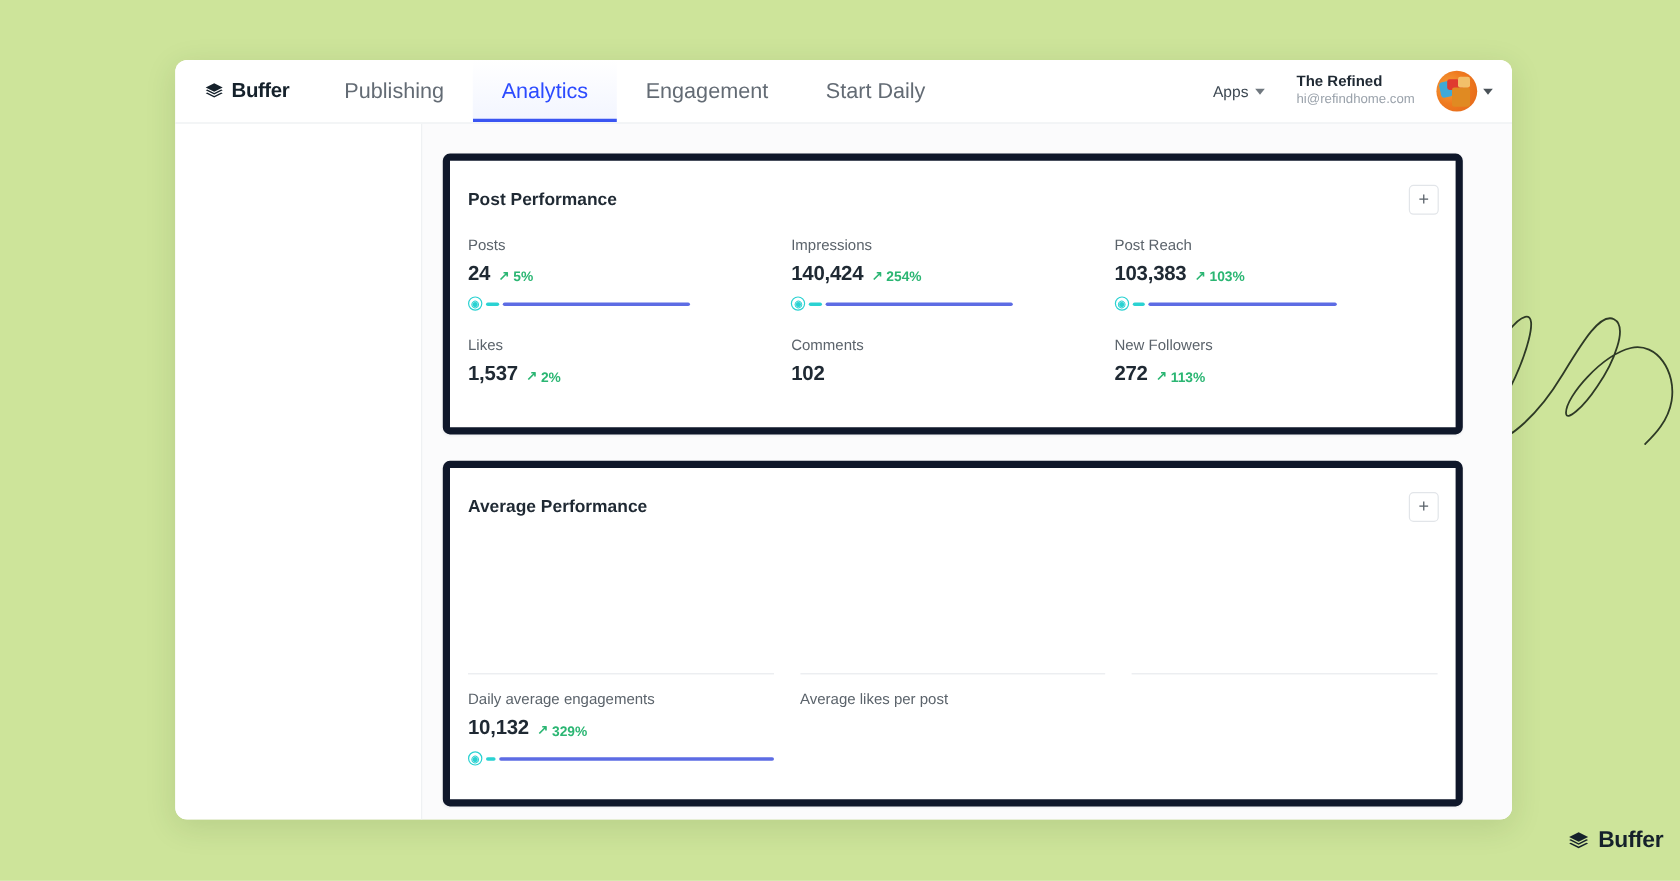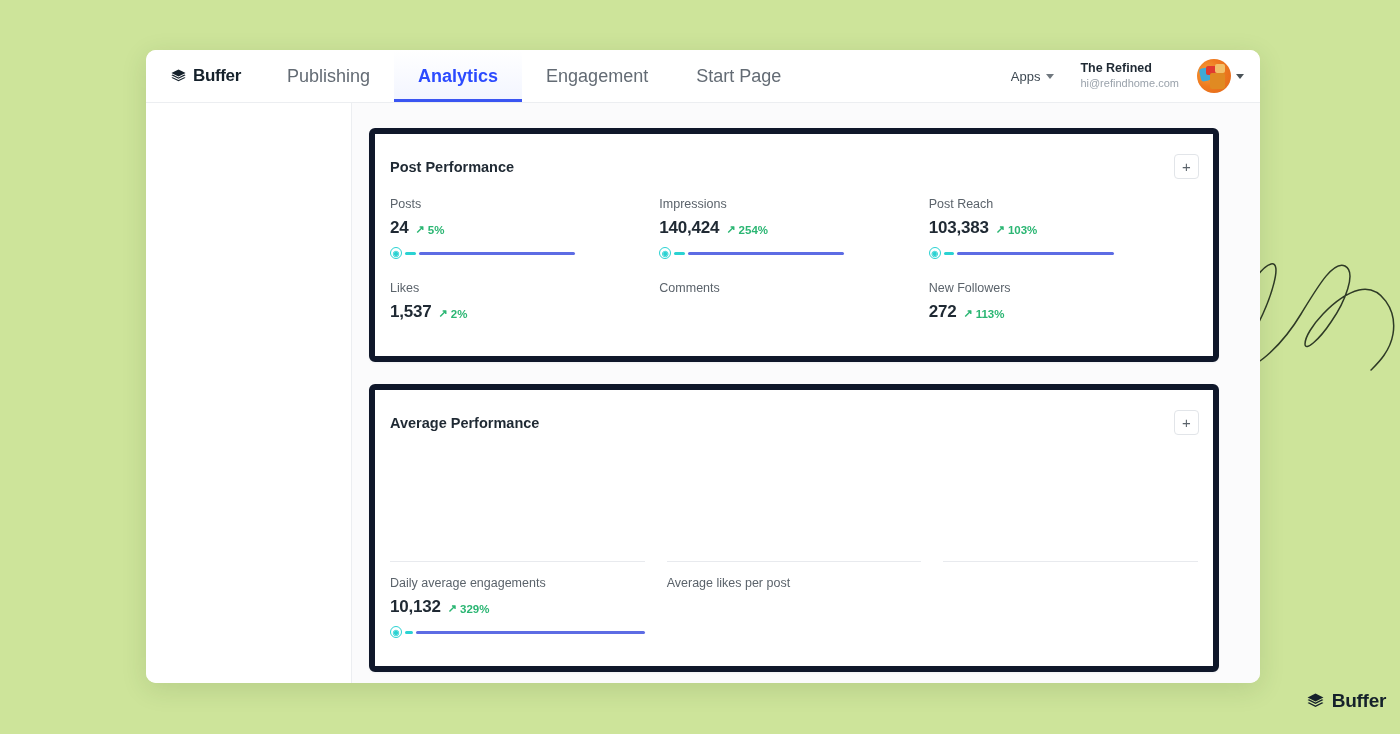--- a/index.html
+++ b/index.html
@@ -46,21 +46,21 @@
 
   .nav-items { display: flex; align-items: stretch; }
   .nav-item {
     display: flex; align-items: center; justify-content: center;
     padding: 0 24px;
     font-size: 18px; color: #636b74;
     cursor: pointer; position: relative;
     white-space: nowrap;
   }
   .nav-item.active {
-    color: #2c4bff; font-weight: 700;
+    color: #2c4bff; font-weight: 400;
     background: linear-gradient(180deg,#ffffff 0%, #f2f5ff 100%);
     box-shadow: inset 0 -3px 0 0 #3a55f2;
     text-align: center;
   }
 
   .nav-right {
     margin-left: auto; display: flex; align-items: center;
     gap: 18px; padding-right: 16px;
   }
   .apps-btn {
@@ -185,21 +185,21 @@
       <div class="nav-item">
           <span>Publishing</span>
         </div>
       <div class="nav-item active">
           <span>Analytics</span>
         </div>
       <div class="nav-item">
           <span>Engagement</span>
         </div>
       <div class="nav-item">
-          <span>Start Page</span>
+          <span>Start Daily</span>
         </div>
     </div>
 
     <div class="nav-right">
       <div class="apps-btn">
         <span>Apps</span>
         <span class="caret"></span>
       </div>
       <div class="account">
         <div class="acct-name">The Refined</div>
@@ -278,20 +278,23 @@
               <div class="metric-value-row">
                 <span class="metric-value">1,537</span>
                 <span class="delta up">
                   <span class="arrow">↗</span>
                   <span>2%</span>
                 </span>
               </div>
             </div>
             <div class="metric">
               <div class="metric-label">Comments</div>
+              <div class="metric-value-row">
+                <span class="metric-value">102</span>
+              </div>
             </div>
             <div class="metric">
               <div class="metric-label">New Followers</div>
               <div class="metric-value-row">
                 <span class="metric-value">272</span>
                 <span class="delta up">
                   <span class="arrow">↗</span>
                   <span>113%</span>
                 </span>
               </div>

